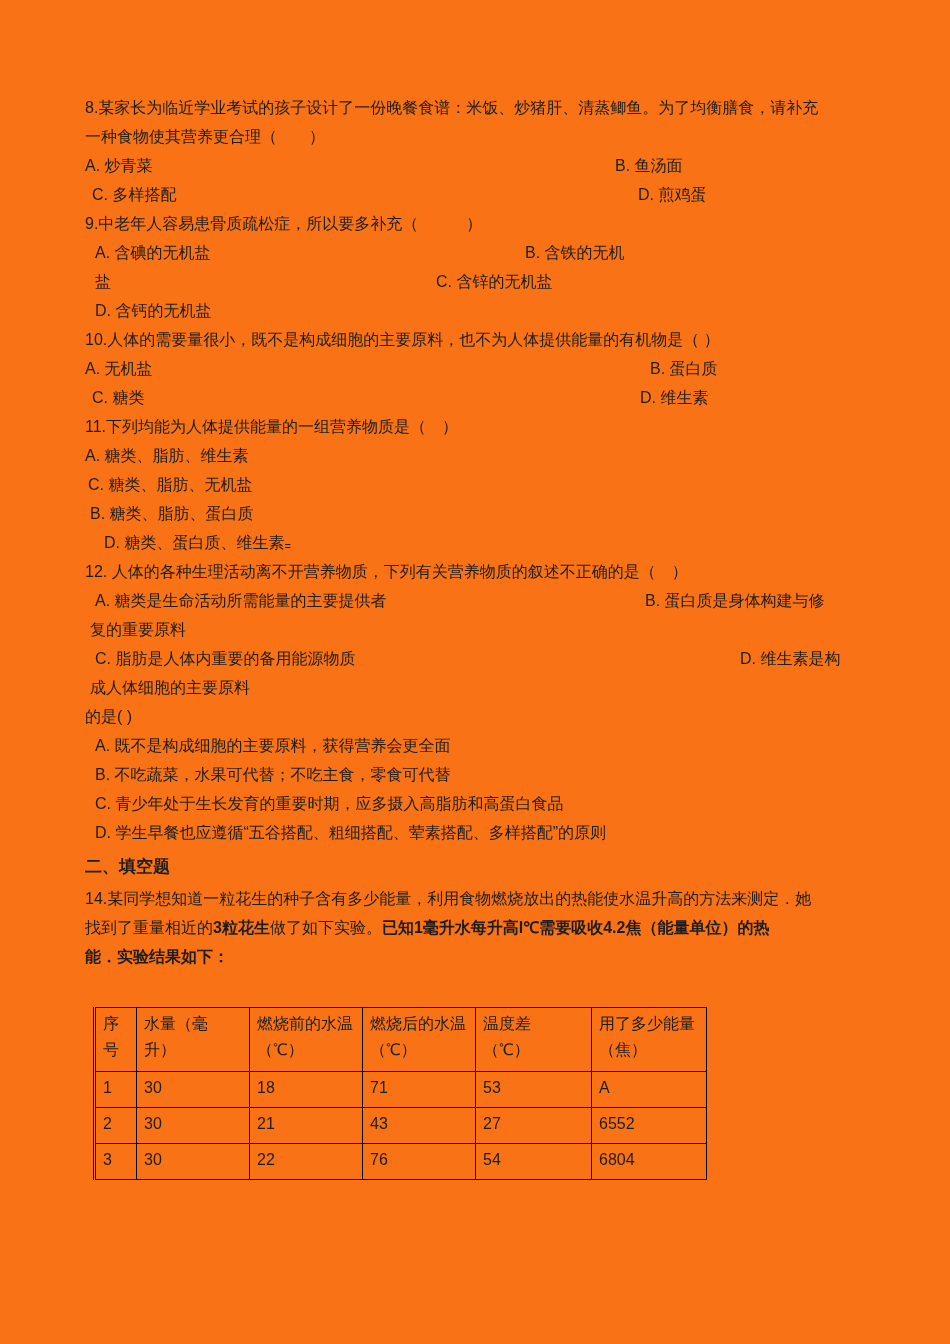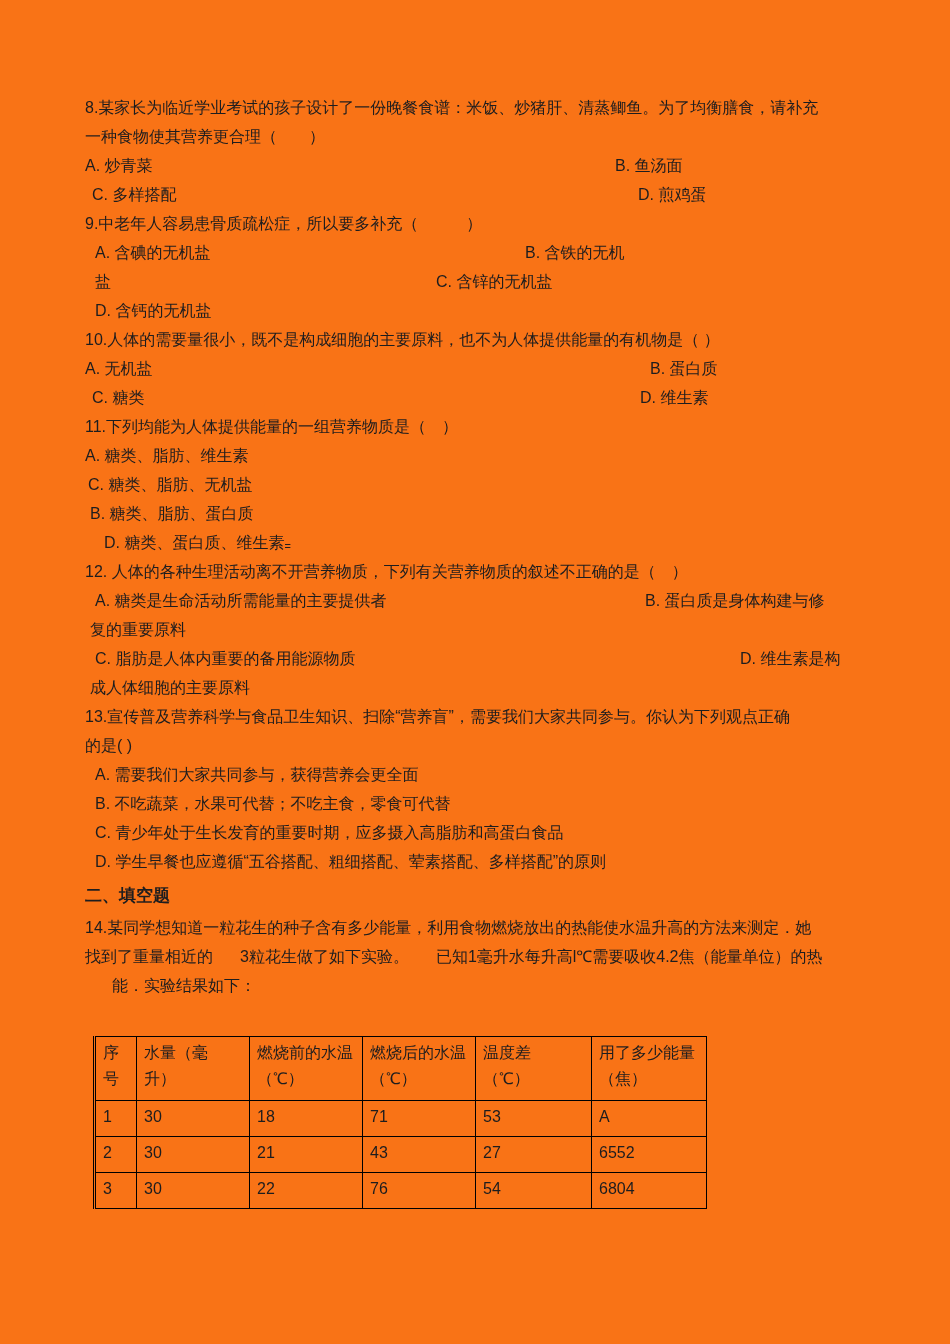--- a/index.html
+++ b/index.html
@@ -3,21 +3,21 @@
 <meta charset="utf-8">
 <style>
   html,body{margin:0;padding:0;background:#ffffff;}
   .page{position:relative;width:950px;height:1344px;background:#f97316;
         font-family:"Liberation Sans",sans-serif;font-size:16px;color:#1d1d1f;overflow:hidden;}
   .content{position:absolute;left:85px;top:93px;width:785px;}
   .ln{position:relative;height:29px;line-height:29px;white-space:nowrap;}
   .seg{position:absolute;top:0;white-space:nowrap;}
   .flow{white-space:nowrap;}
   .section-title{height:34px;line-height:34px;font-weight:bold;font-size:17px;margin-top:3px;}
-  b{font-weight:normal;padding-left:27px;}
+  b{font-weight:bold;}
   .eq{font-size:11px;vertical-align:-2px;}
   table.results{border-collapse:collapse;margin-top:36px;margin-left:8px;table-layout:fixed;}
   table.results th,table.results td{border:1px solid #000;font-weight:normal;text-align:left;
         vertical-align:top;padding:3px 7px;font-size:16px;line-height:26px;overflow:hidden;}
   table.results th:first-child,table.results td:first-child{border-left:3px double #000;}
   table.results th span{display:block;}
   tr.hdr{height:64px;}
   tr.datarow{height:36px;}
 </style>
 </head>
@@ -83,24 +83,23 @@
       <span class="seg" style="left:5px">复的重要原料</span>
     </div>
     <div class="ln">
       <span class="seg" style="left:10px">C. 脂肪是人体内重要的备用能源物质</span>
       <span class="seg" style="left:655px">D. 维生素是构</span>
     </div>
     <div class="ln">
       <span class="seg" style="left:5px">成人体细胞的主要原料</span>
     </div>
 
-    <div class="ln flow"><span>13.宣传普及营养科学与食品卫生知识、扫除“营养盲”，需要我们大家共同参与。你认为下列观点正确</span></div>
     <div class="ln flow"><span>的是( )</span></div>
     <div class="ln">
-      <span class="seg" style="left:10px">A. 需要我们大家共同参与，获得营养会更全面</span>
+      <span class="seg" style="left:10px">A. 既不是构成细胞的主要原料，获得营养会更全面</span>
     </div>
     <div class="ln">
       <span class="seg" style="left:10px">B. 不吃蔬菜，水果可代替；不吃主食，零食可代替</span>
     </div>
     <div class="ln">
       <span class="seg" style="left:10px">C. 青少年处于生长发育的重要时期，应多摄入高脂肪和高蛋白食品</span>
     </div>
     <div class="ln">
       <span class="seg" style="left:10px">D. 学生早餐也应遵循“五谷搭配、粗细搭配、荤素搭配、多样搭配”的原则</span>
     </div>

